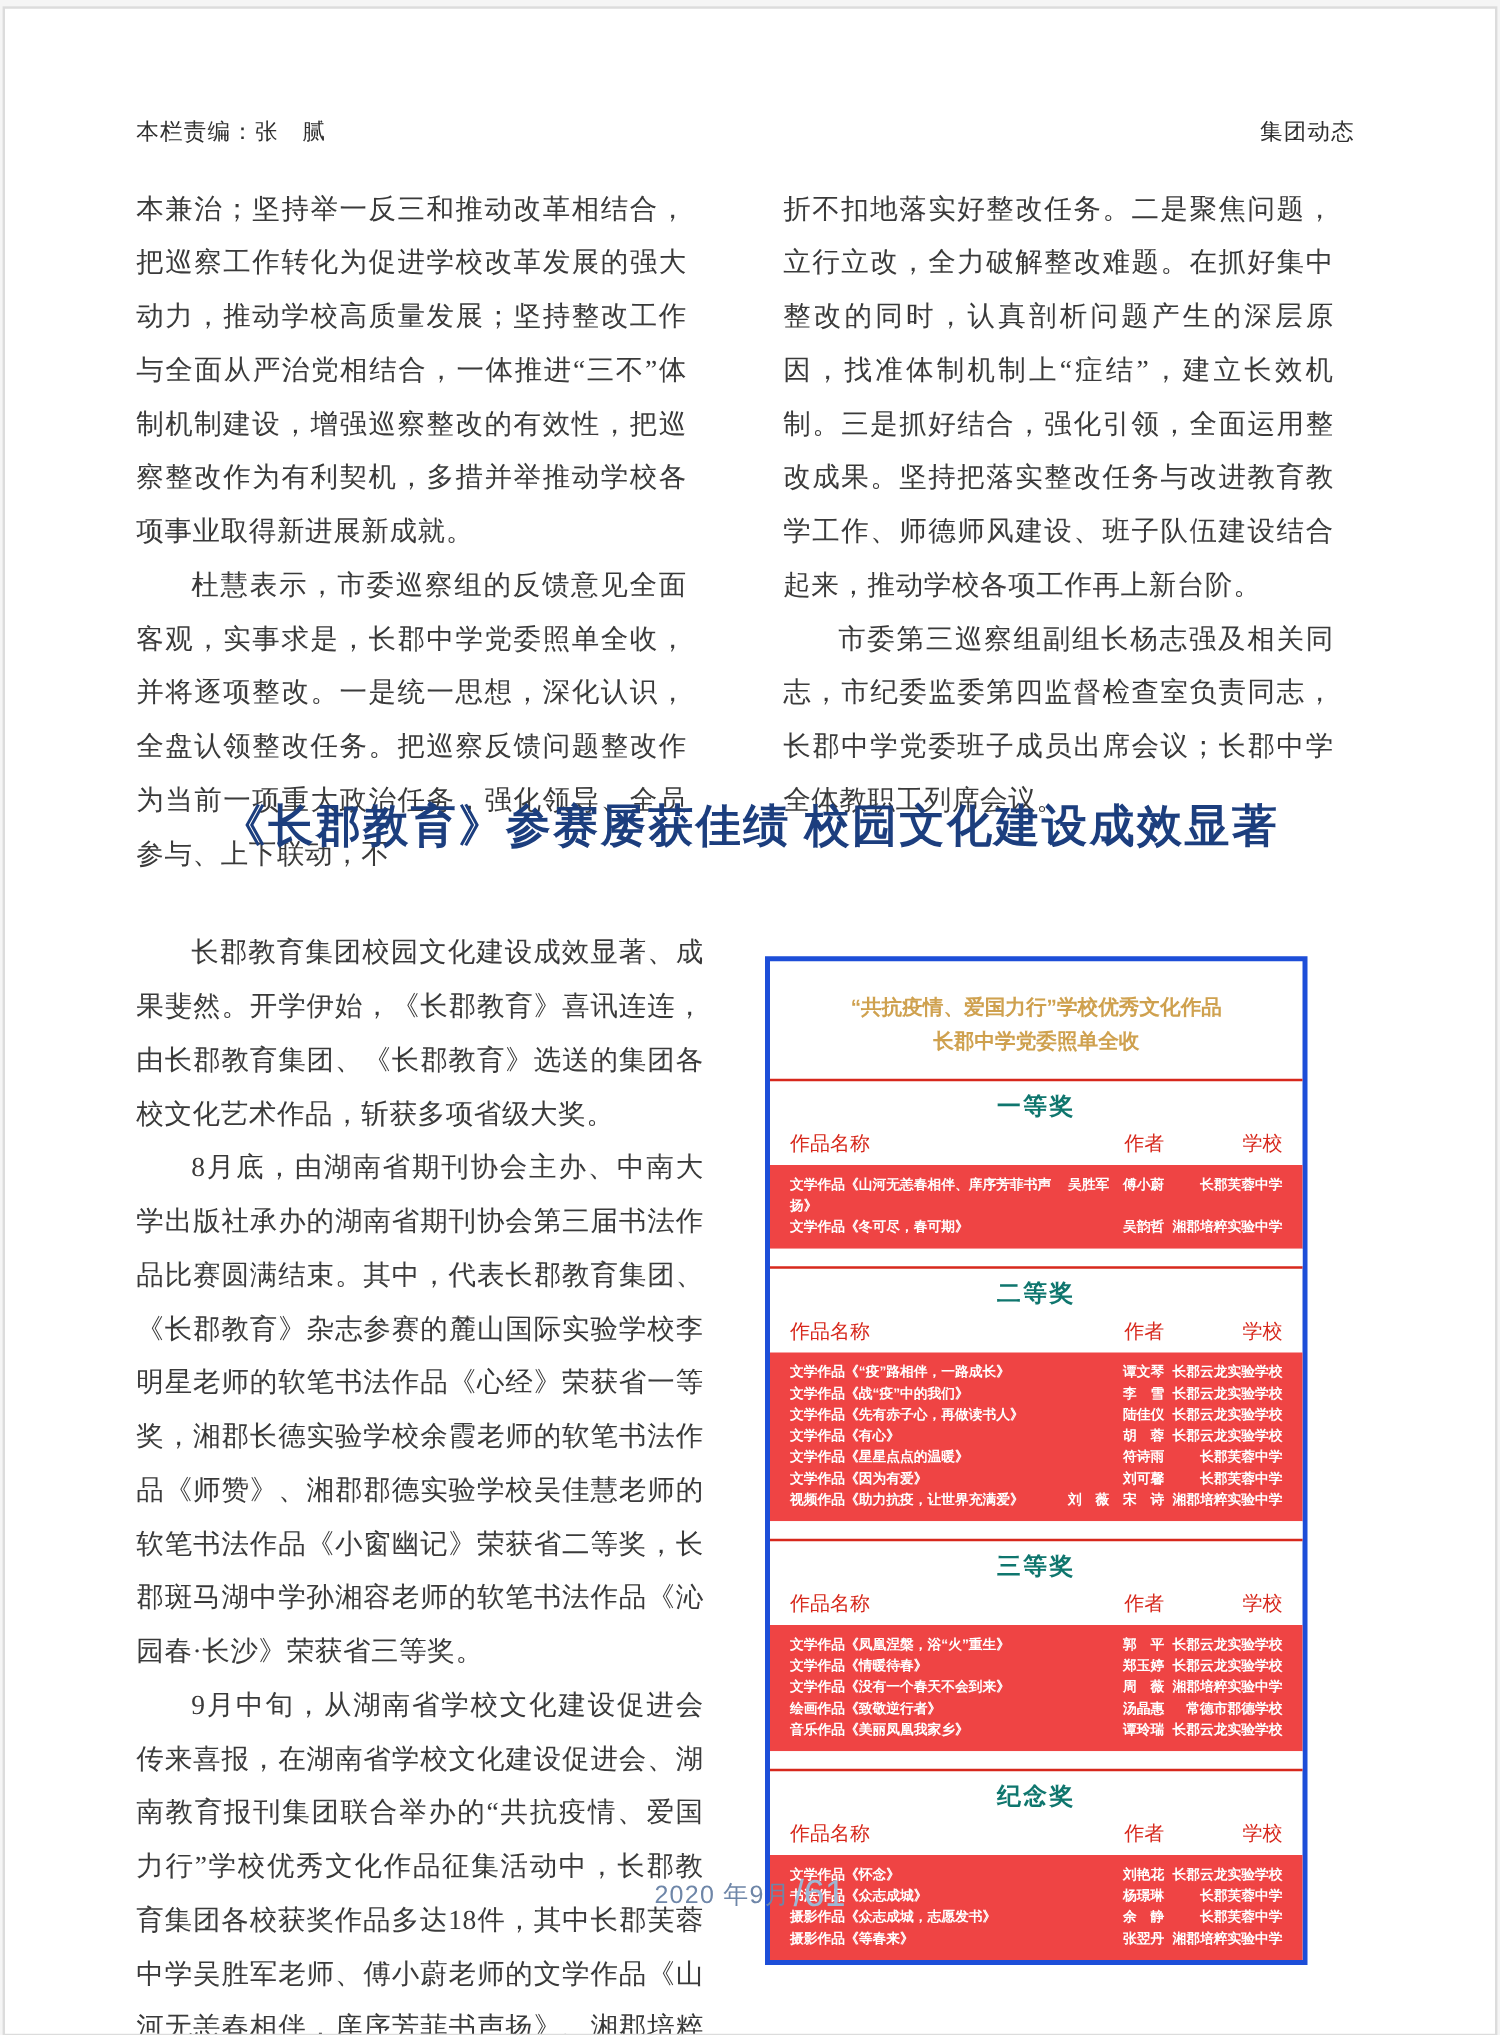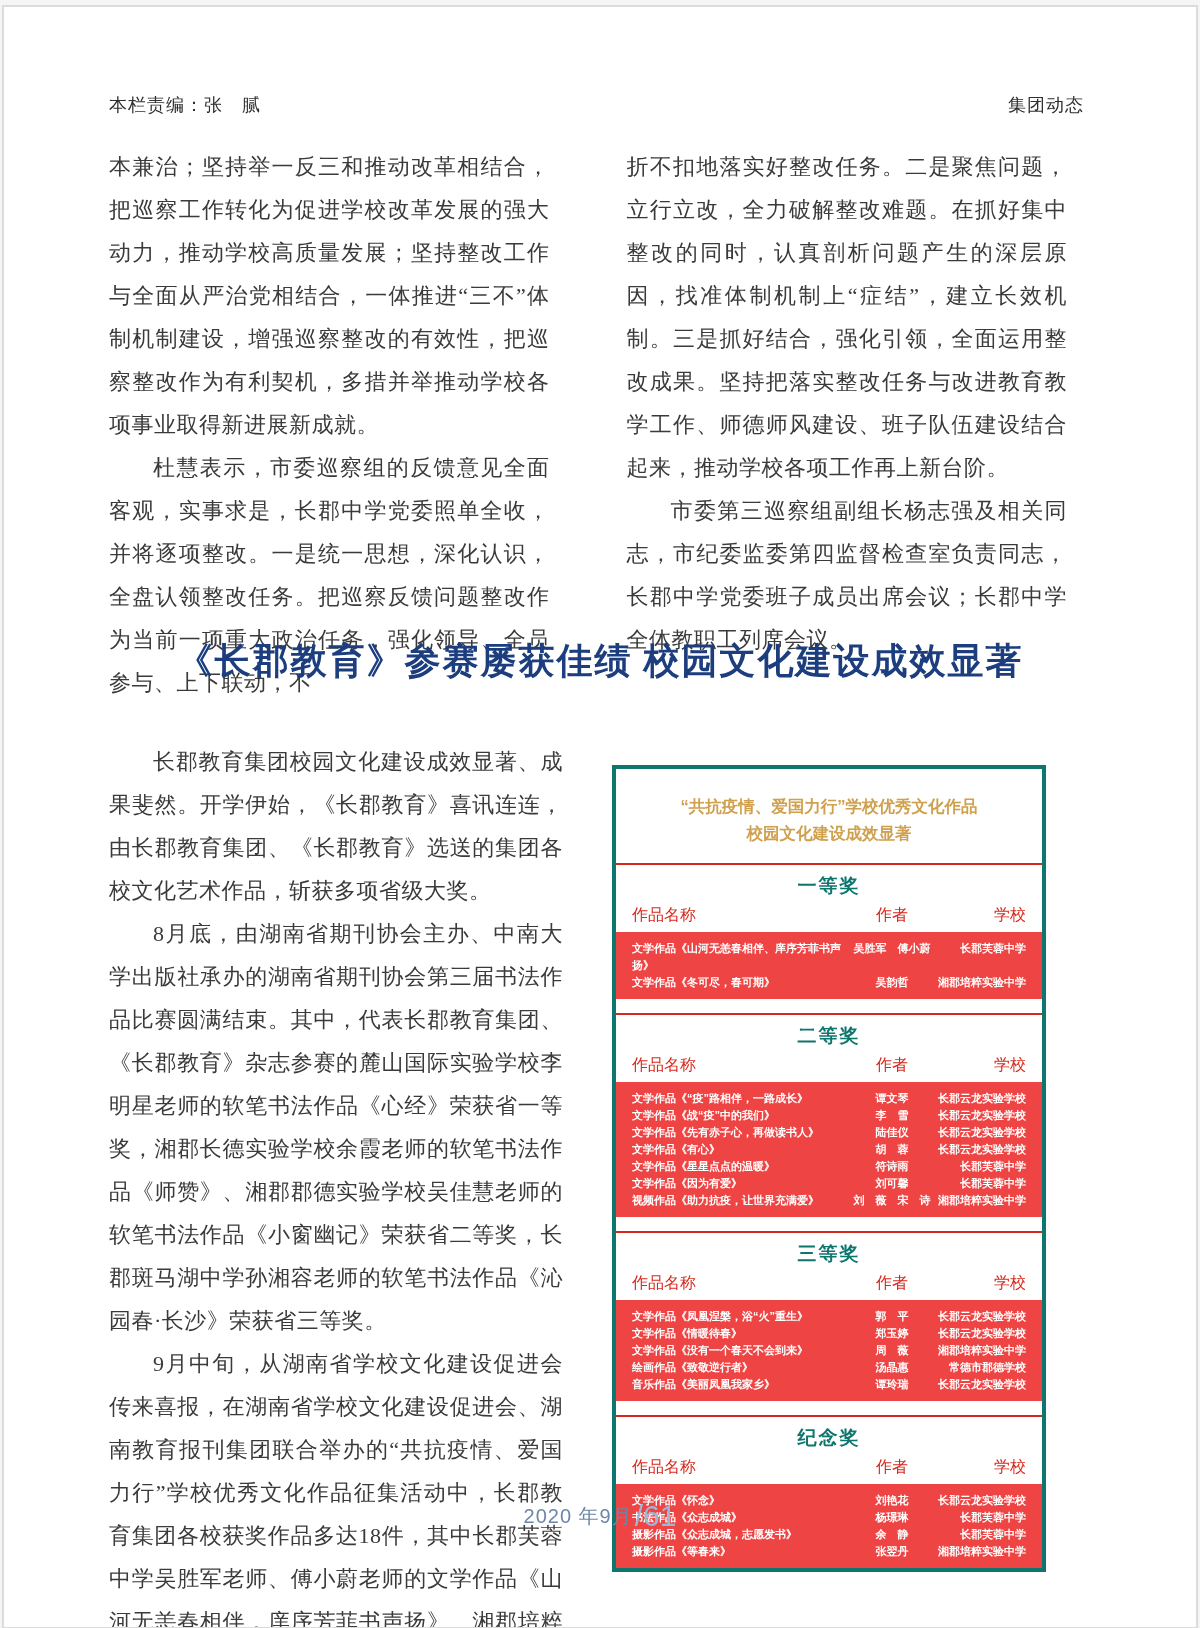--- a/index.html
+++ b/index.html
@@ -33,40 +33,40 @@
   }
   
   .article-bottom-left{
     position:absolute;top:733px;left:105px;width:454px;
     font-size:22px;line-height:43px;text-align:justify;letter-spacing:0.5px;
   }
   .article-bottom-left p{margin:0;}
   
   .award-card{
     position:absolute;top:758px;left:608px;width:434px;
-    box-sizing:border-box;border:4px solid #0f766e;background:#ffffff;
+    box-sizing:border-box;border:4px solid #1d4ed8;background:#ffffff;
     font-family:"Liberation Sans","DejaVu Sans",sans-serif;
   }
   .card-title{
     padding:24px 18px 16px;text-align:center;color:#cfa14f;
     font-weight:bold;font-size:16.5px;line-height:27px;
   }
   .rule{height:2px;background:#d7281c;margin:0;}
   .sec-head{padding:8px 16px 2px;}
   .sec-title{
     text-align:center;font-size:19px;font-weight:bold;color:#0f766e;
     letter-spacing:2px;line-height:26px;
   }
   .cols-head{
     display:flex;color:#d7281c;font-size:16px;margin-top:6px;
     padding-bottom:4px;
   }
   .cols-head span{display:block;}
   .c-name{flex:0 0 56%;text-align:left;}
-  .c-author{flex:0 0 20%;text-align:center;}
+  .c-author{flex:0 0 20%;text-align:right;}
   .c-school{flex:1;text-align:right;}
   .sec-rows{
     background:#ef4444;color:#ffffff;font-weight:bold;font-size:11px;
     padding:8px 16px;margin:0 0 0 0;
   }
   .row{display:flex;line-height:17px;}
   .sec-gap{height:14px;background:#ffffff;}
   
   .page-footer{
     position:absolute;top:1492px;left:0;width:100%;text-align:center;
@@ -100,21 +100,21 @@
 
   <div class="article-bottom-left">
     <p class="indent">长郡教育集团校园文化建设成效显著、成果斐然。开学伊始，《长郡教育》喜讯连连，由长郡教育集团、《长郡教育》选送的集团各校文化艺术作品，斩获多项省级大奖。</p>
     <p class="indent">8月底，由湖南省期刊协会主办、中南大学出版社承办的湖南省期刊协会第三届书法作品比赛圆满结束。其中，代表长郡教育集团、《长郡教育》杂志参赛的麓山国际实验学校李明星老师的软笔书法作品《心经》荣获省一等奖，湘郡长德实验学校余霞老师的软笔书法作品《师赞》、湘郡郡德实验学校吴佳慧老师的软笔书法作品《小窗幽记》荣获省二等奖，长郡斑马湖中学孙湘容老师的软笔书法作品《沁园春·长沙》荣获省三等奖。</p>
     <p class="indent">9月中旬，从湖南省学校文化建设促进会传来喜报，在湖南省学校文化建设促进会、湖南教育报刊集团联合举办的“共抗疫情、爱国力行”学校优秀文化作品征集活动中，长郡教育集团各校获奖作品多达18件，其中长郡芙蓉中学吴胜军老师、傅小蔚老师的文学作品《山河无恙春相伴，庠序芳菲书声扬》、湘郡培粹实验中学吴韵</p>
   </div>
 
   <div class="award-card">
     <div class="card-title">
       <div>“共抗疫情、爱国力行”学校优秀文化作品</div>
-      <div>校园文化建设成效显著</div>
+      <div>长郡中学党委照单全收</div>
     </div>
     <div id="award-sections">
         <div class="rule"></div>
         <div class="sec-head">
           <div class="sec-title">一等奖</div>
           <div class="cols-head">
             <span class="c-name">作品名称</span>
             <span class="c-author">作者</span>
             <span class="c-school">学校</span>
           </div>

